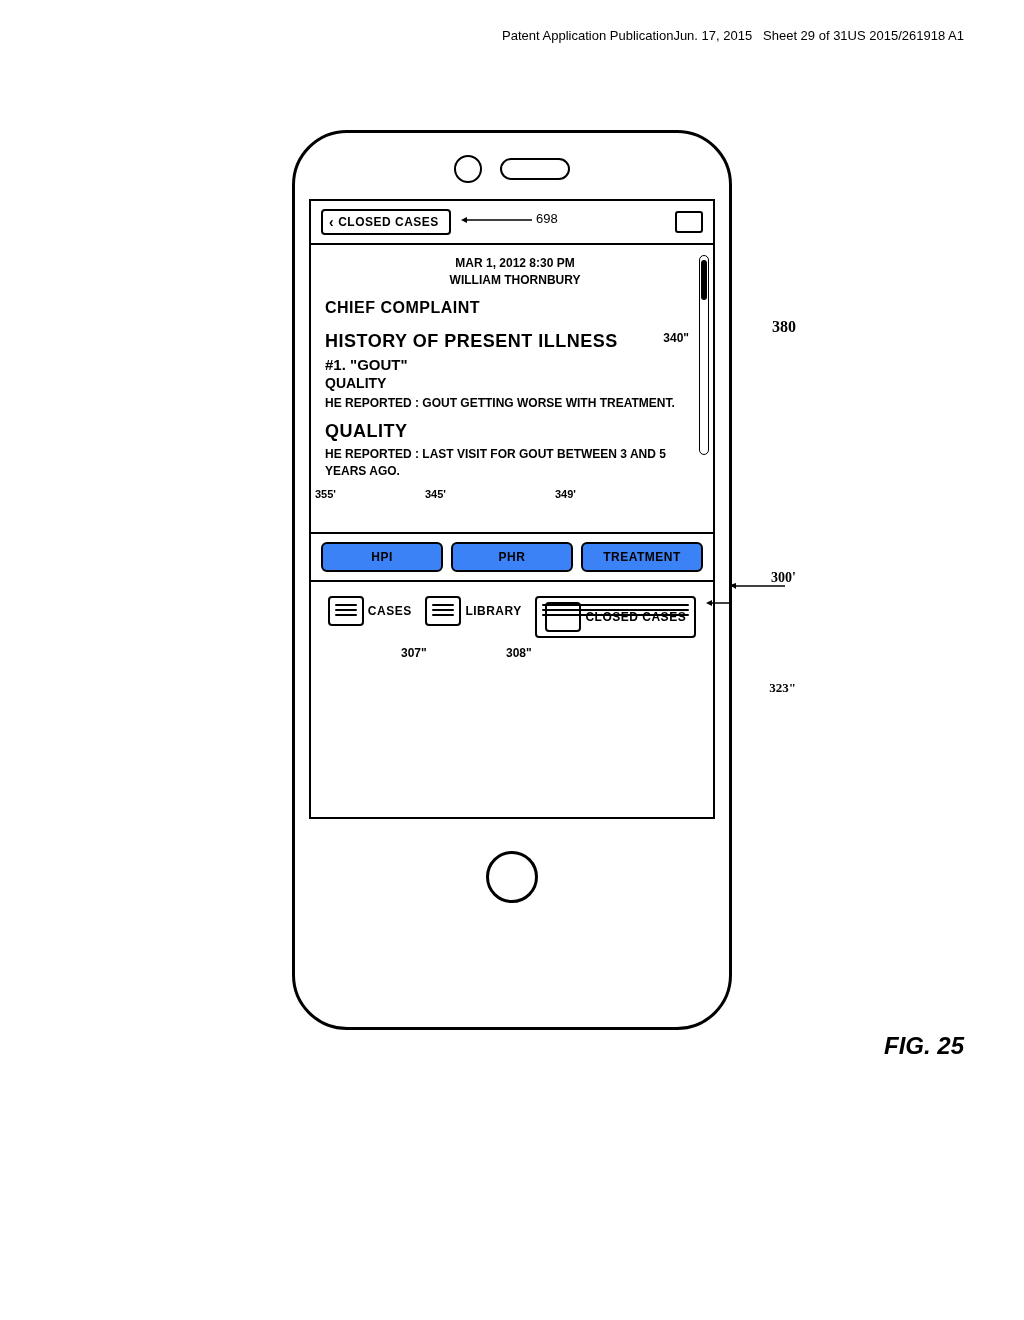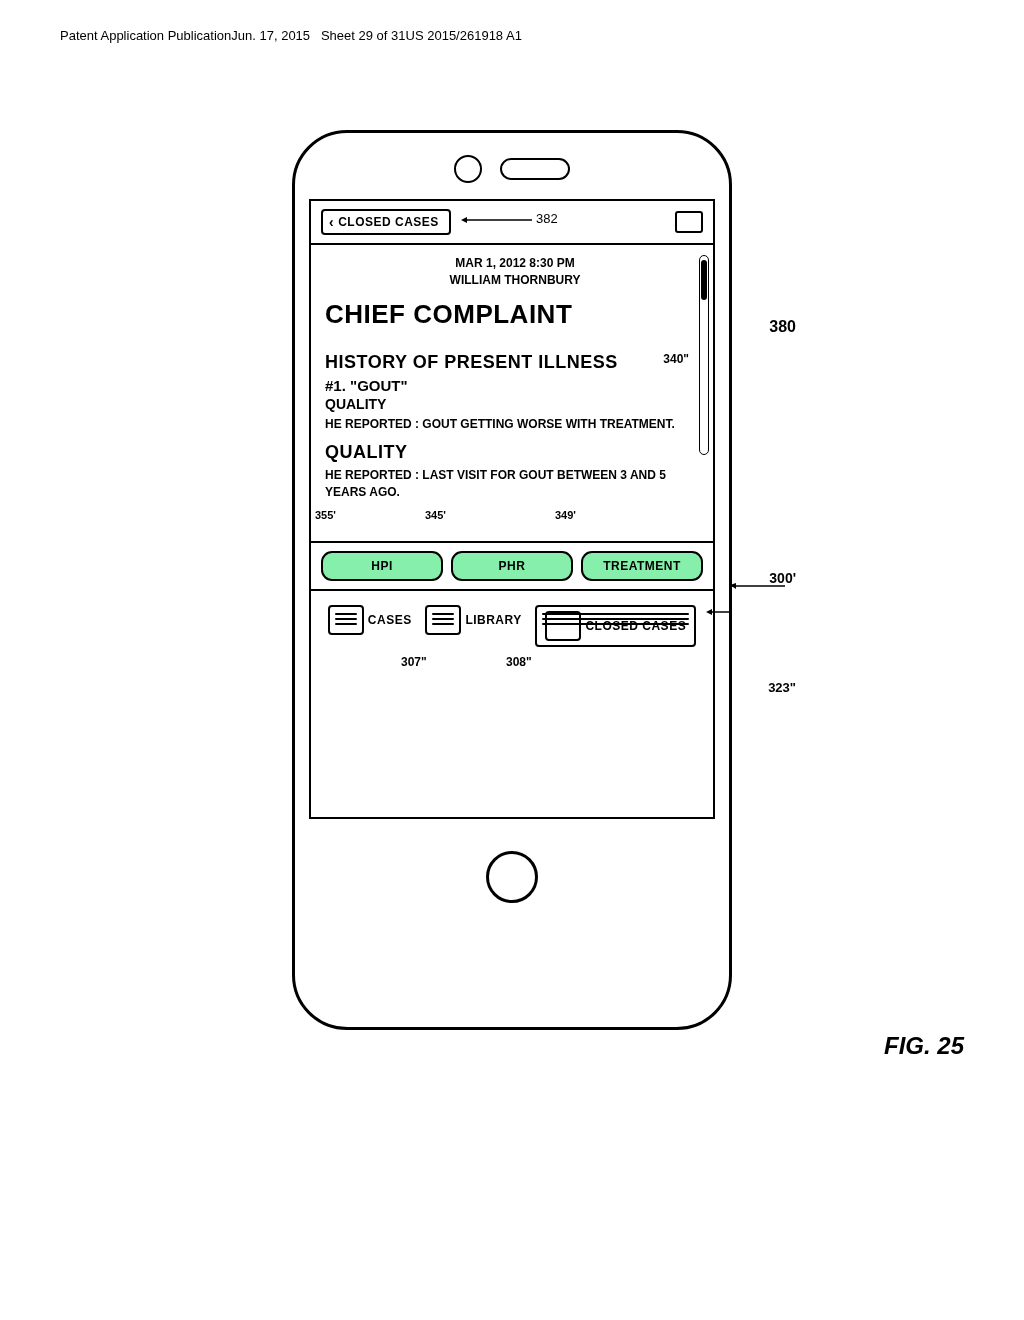--- a/index.html
+++ b/index.html
@@ -8,21 +8,21 @@
       height: 1320px;
       background: #fff;
       font-family: Arial, sans-serif;
       position: relative;
       overflow: hidden;
     }
 
     
     .patent-header {
       display: flex;
-      justify-content: flex-start;
+      justify-content: flex-end;
       padding: 28px 60px 0 60px;
       font-size: 13px;
       font-family: Arial, sans-serif;
     }
 
     
     .phone-container {
       position: absolute;
       left: 50%;
       transform: translateX(-50%);
@@ -117,25 +117,25 @@
 
     .date-doctor {
       text-align: center;
       font-size: 12px;
       font-weight: bold;
       margin-bottom: 10px;
       line-height: 1.4;
     }
 
     .section-title {
-      font-size: 26px;
+      font-size: 16px;
       font-weight: 900;
       font-family: 'Arial Black', Arial, sans-serif;
       letter-spacing: 0.5px;
-      margin-bottom: 22px;
+      margin-bottom: 14px;
     }
 
     .section-body {
       font-size: 12px;
       font-weight: bold;
       line-height: 1.4;
       margin-bottom: 14px;
       text-transform: uppercase;
     }
 
@@ -187,27 +187,27 @@
       justify-content: space-around;
       align-items: center;
       border-top: 2px solid #000;
       padding: 8px 10px;
       gap: 8px;
     }
 
     .tab-button {
       flex: 1;
       border: 2px solid #000;
-      border-radius: 11px;
+      border-radius: 6px;
       padding: 6px 4px;
       font-size: 12px;
       font-weight: bold;
       text-align: center;
       letter-spacing: 0.5px;
-      background: #86efac;
+      background: #3b82f6;
     }
 
     
     .bottom-nav {
       display: flex;
       justify-content: space-around;
       align-items: flex-start;
       padding: 14px 10px 4px 10px;
       border-top: 2px solid #000;
       position: relative;
@@ -287,21 +287,21 @@
       font-size: 24px;
       font-style: italic;
       font-weight: bold;
       text-align: center;
     }
 
     
     .ann {
       position: absolute;
       font-size: 13px;
-      font-family: Liberation Sans, sans-serif;
+      font-family: Liberation Serif, serif;
     }
   </style>
 </head>
 <body>
 
 <div class="patent-header">
   <span>Patent Application Publication</span>
   <span>
     <span>Jun. 17, 2015</span>&nbsp;&nbsp;
     <span>Sheet 29 of 31</span>
@@ -330,21 +330,21 @@
     </div>
 
     <div class="phone-content">
 
       <div class="nav-bar">
         <div class="back-button">
           <span class="back-chevron">‹</span>
           <span>CLOSED CASES</span>
         </div>
 
-        <span style="position:absolute;left:225px;top:10px;font-size:13px;">382</span>
+        <span style="position:absolute;left:225px;top:10px;font-size:13px;">698</span>
 
         <svg style="position:absolute;left:155px;top:18px;width:68px;height:2px;overflow:visible;">
           <line x1="0" y1="1" x2="66" y2="1" stroke="#000" stroke-width="1.5"></line>
           <polygon points="0,-2 0,4 -6,1" fill="#000" transform="translate(1,0)"></polygon>
         </svg>
         <div class="nav-icon"></div>
       </div>
 
       <div style="position:relative;">
         <div class="scroll-area" style="padding-right:8px;">
@@ -361,21 +361,21 @@
             <span style="position:absolute;right:16px;top:0;font-size:12px;font-weight:bold;">340"</span>
           </div>
           <div class="subsection-title">HISTORY OF PRESENT ILLNESS</div>
           <div class="sub-item">#1.  "GOUT"</div>
           <div class="sub-label">QUALITY</div>
           <div class="section-body" style="margin-bottom:10px;">HE REPORTED : GOUT GETTING WORSE WITH TREATMENT.</div>
 
           <div class="subsection-title">QUALITY</div>
           <div class="section-body" style="margin-bottom:8px;">HE REPORTED : LAST VISIT FOR GOUT BETWEEN 3 AND 5 YEARS AGO.</div>
 
-          <div style="position:relative; height:18px; margin-bottom:4px;">
+          <div style="position:relative; height:18px; margin-bottom:16px;">
             <span style="position:absolute;left:-10px;font-size:11px;font-weight:bold;">355'</span>
             <span style="position:absolute;left:100px;font-size:11px;font-weight:bold;">345'</span>
             <span style="position:absolute;left:230px;font-size:11px;font-weight:bold;">349'</span>
           </div>
 
         </div>
 
         <div class="scrollbar">
           <div class="scrollbar-thumb"></div>
         </div>

